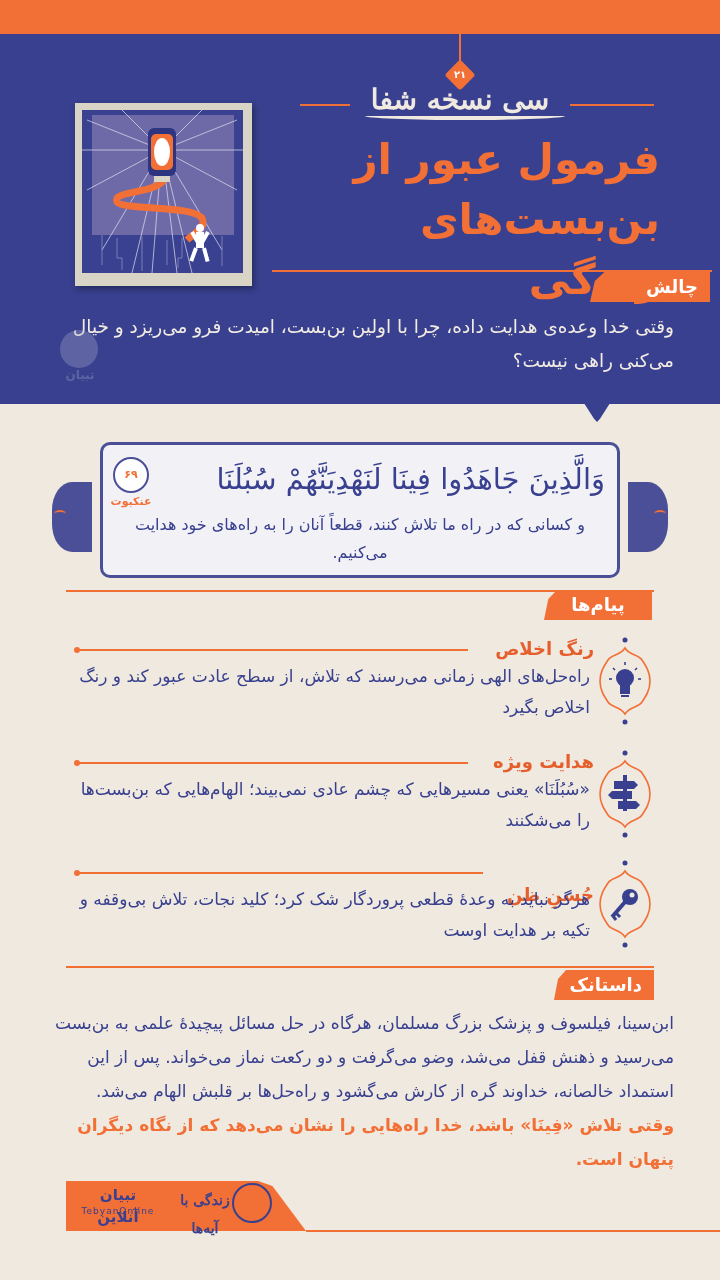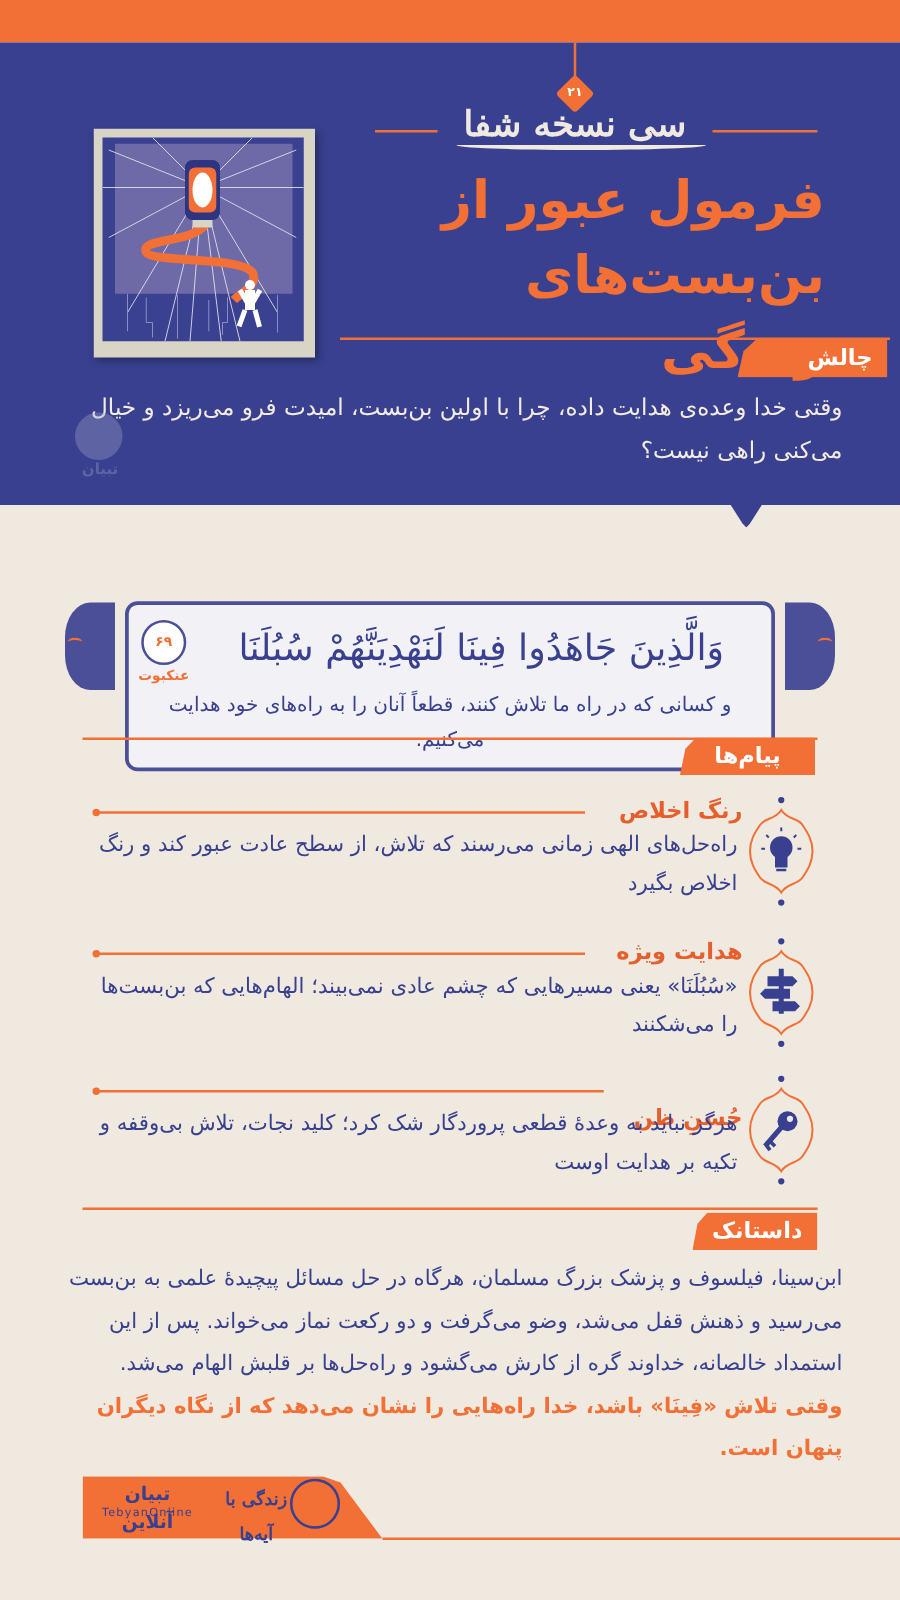--- a/index.html
+++ b/index.html
@@ -91,25 +91,25 @@
   .verse-orn.l { left: -14px; }
   .verse-orn.r { right: -14px; border-radius: 0 50% 50% 0 / 0 40% 40% 0; }
   .verse-orn::after {
     content: ""; position: absolute; top: 28px; width: 12px; height: 6px;
     border-top: 2px solid #f26f36; border-radius: 50% 50% 0 0;
   }
   .verse-orn.l::after { left: 2px; }
   .verse-orn.r::after { right: 2px; }
   .verse-box {
     position: absolute; left: 34px; top: 0; width: 520px; height: 136px;
-    background: #f2f1f6; border: 3px solid #4a4f97; border-radius: 10px; margin-top: 39px;
+    background: #f2f1f6; border: 3px solid #4a4f97; border-radius: 10px;
   }
   .verse-ar {
     position: absolute; right: 12px; top: 6px; width: 440px;
-    color: #38408f; font-size: 29px; line-height: 56px; text-align: center;
+    color: #38408f; font-size: 29px; line-height: 56px; 
     font-family: "DejaVu Serif", serif;
   }
   .verse-badge {
     position: absolute; left: 10px; top: 12px; width: 36px; height: 36px;
     border: 2px solid #4a4f97; border-radius: 50%; background: #fff;
     color: #f26f36; font-size: 11px; font-weight: bold; text-align: center; line-height: 32px;
   }
   .verse-surah {
     position: absolute; left: 4px; top: 50px; width: 48px; text-align: center;
     color: #f26f36; font-size: 11px; font-weight: bold;

